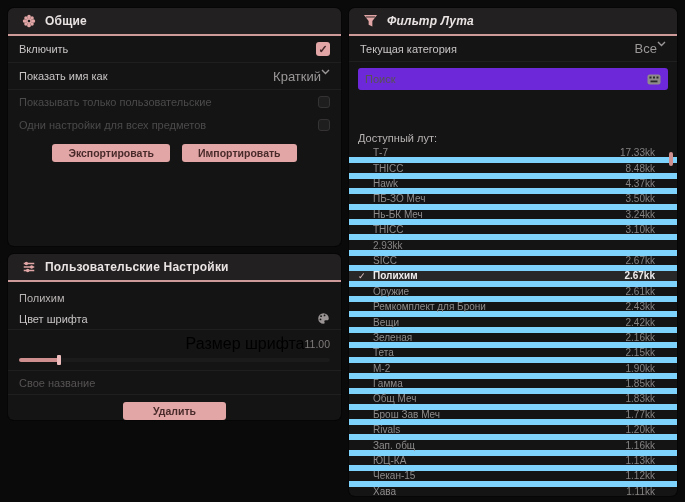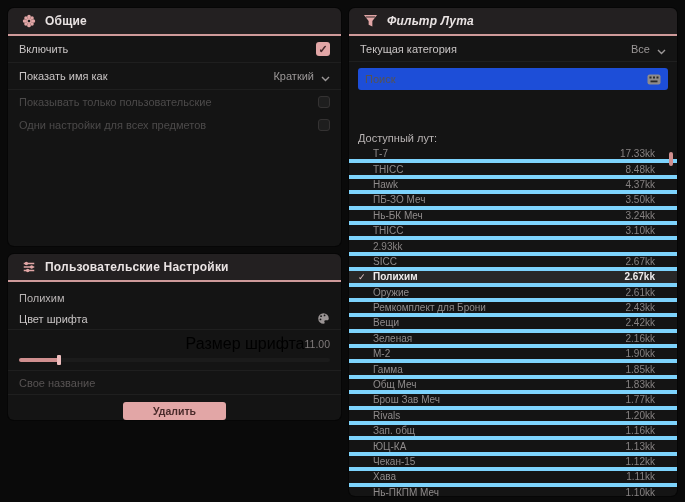--- a/index.html
+++ b/index.html
@@ -20,21 +20,21 @@
          padding:0 11px; min-height:25px; border-bottom:1px solid #1f1f1f; }
   .row:last-child { border-bottom:none; }
   .row .lbl { color:#c9c5c5; font-size:11px; }
   .row.disabled .lbl { color:#4c4a4a; }
 
   .checkbox { width:14px; height:14px; border-radius:3px; background:#e2a6a6;
               color:#45272a; font-size:11px; font-weight:bold; display:flex;
               align-items:center; justify-content:center; cursor:pointer; }
   .checkbox.empty { background:#1e1e1e; border:1px solid #343232; color:transparent; }
 
-  .select { display:flex; align-items:flex-end; gap:7px; color:#9c9898; font-size:11px; cursor:pointer; }
+  .select { display:flex; align-items:flex-start; color:#9c9898; font-size:13px; cursor:pointer; }
 
   .btnrow { display:flex; justify-content:center; gap:12px; padding:8px 0 9px 0; }
   .btn { background:#e2a6a6; color:#4a2b2b; font-size:10.5px; font-weight:bold;
          border:none; border-radius:3px; padding:3px 16px; cursor:pointer;
          font-family:"Liberation Sans", sans-serif; }
   .spacer-lg { height:92px; }
 
   .subhead { color:#b9b4b4; font-size:11px; padding:10px 11px 4px 11px; }
 
   .slider-row { display:block; padding:5px 11px 8px 11px; border-bottom:1px solid #1f1f1f; }
@@ -44,26 +44,26 @@
                   background:#1b1b1b; border-radius:2px; cursor:pointer; }
   .slider-fill { position:absolute; left:0; top:0; height:4px; width:13%;
                  background:#d08f8f; border-radius:2px; }
   .slider-thumb { position:absolute; left:calc(13% - 2px); top:-3px; width:4px; height:10px;
                   background:#edbdbd; border-radius:1px; }
 
   .text-input { width:100%; background:transparent; border:none; outline:none;
                 color:#cfcaca; font-size:11px; font-family:"Liberation Sans", sans-serif; }
   .text-input::placeholder { color:#575353; }
 
-  .search-wrap { margin:6px 9px; background:#1d4ed8; border-radius:3px; height:22px;
+  .search-wrap { margin:6px 9px; background:#6d28d9; border-radius:3px; height:22px;
                  display:flex; align-items:center; padding:0 7px; gap:6px; }
 
   .loot-list { padding-bottom:2px; position:relative; }
   .loot-row { display:flex; align-items:center; height:15.4px; padding:0 22px 0 9px;
-              border-bottom:4px solid #7dd3fc; cursor:pointer; }
+              border-bottom:6px solid #7dd3fc; cursor:pointer; }
   .loot-row .check { width:15px; color:#e6c9c9; font-size:9px; visibility:hidden; flex:0 0 auto; }
   .loot-row.selected { background:#282828; }
   .loot-row.selected .check { visibility:visible; }
   .loot-row .iname { color:#8f8b8b; font-size:10px; flex:1 1 auto; white-space:nowrap;
                      overflow:hidden; }
   .loot-row .ival  { color:#868282; font-size:10px; flex:0 0 auto; }
   .loot-row.selected .iname, .loot-row.selected .ival { color:#efecec; font-weight:bold; }
 
   .scroll-thumb { position:absolute; right:4px; top:4px; width:4px; height:14px;
                   background:#d08f8f; border-radius:2px; cursor:pointer; }
@@ -114,20 +114,24 @@
     <div class="row disabled" style="min-height:23px; border-bottom:none;">
       <span class="lbl">Показывать только пользовательские</span>
       <span class="checkbox empty" style="width:12px;height:12px;"></span>
     </div>
 
     <div class="row disabled" style="min-height:23px; border-bottom:none;">
       <span class="lbl">Одни настройки для всех предметов</span>
       <span class="checkbox empty" style="width:12px;height:12px;"></span>
     </div>
 
+    <div class="btnrow">
+      <button class="btn">Экспортировать</button>
+      <button class="btn">Импортировать</button>
+    </div>
     <div class="spacer-lg"></div>
   </div>
 
   <div class="panel" style="height:166px;">
     <div class="panel-header">
       <span class="icon">
         <svg width="14" height="14" viewBox="0 0 16 16">
           <g stroke="#e2a6a6" stroke-width="1.6" fill="none">
             <line x1="2" y1="4" x2="14" y2="4"></line>
               <line x1="2" y1="8" x2="14" y2="8"></line>
@@ -282,20 +286,25 @@
     <span class="iname">Вещи</span>
     <span class="ival">2.42kk</span>
   </div>
         <div class="loot-row">
     <span class="check">✓</span>
     <span class="iname">Зеленая</span>
     <span class="ival">2.16kk</span>
   </div>
         <div class="loot-row">
     <span class="check">✓</span>
+    <span class="iname">Тета</span>
+    <span class="ival">2.15kk</span>
+  </div>
+        <div class="loot-row">
+    <span class="check">✓</span>
     <span class="iname">М-2</span>
     <span class="ival">1.90kk</span>
   </div>
         <div class="loot-row">
     <span class="check">✓</span>
     <span class="iname">Гамма</span>
     <span class="ival">1.85kk</span>
   </div>
         <div class="loot-row">
     <span class="check">✓</span>

